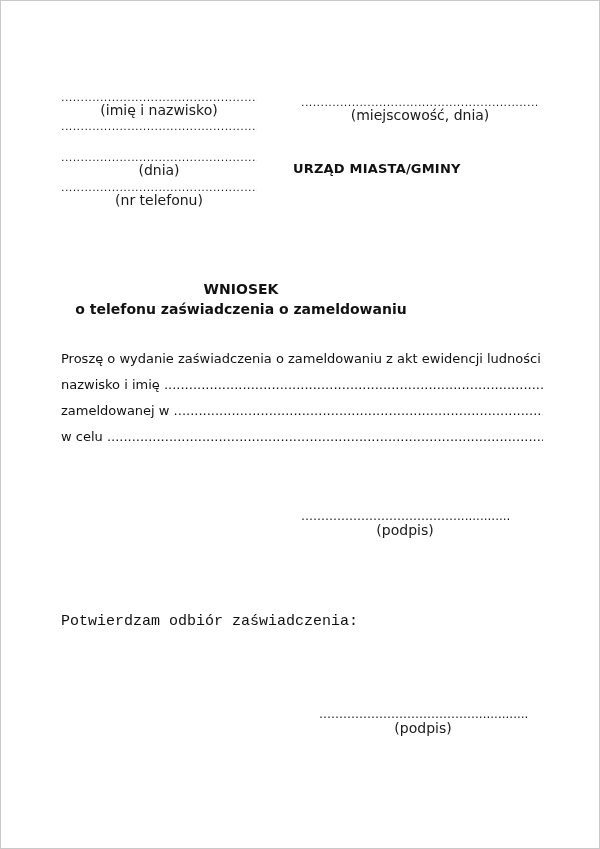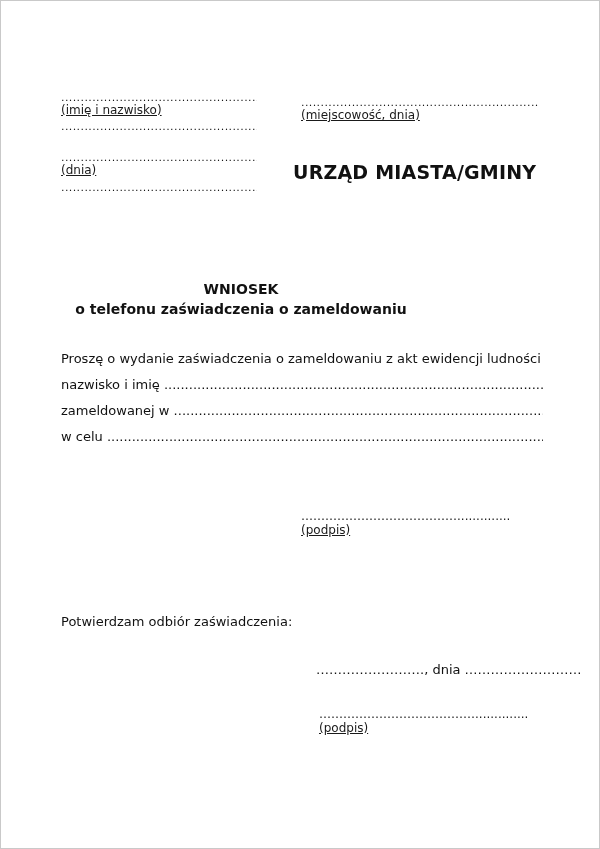--- a/index.html
+++ b/index.html
@@ -17,27 +17,27 @@
   .abs { position: absolute; }
   .dots {
     font-size: 11px;
     line-height: 13px;
     letter-spacing: 0.4px;
     white-space: nowrap;
     overflow: hidden;
     color: #1a1a1a;
   }
   .sublabel {
-    font-size: 12px;
+    font-size: 14px;
     line-height: 12px;
+    text-align: center;
     color: #1a1a1a;
-    text-decoration: underline;
   }
   .office-name {
-    font-size: 19px;
+    font-size: 13px;
     font-weight: bold;
     letter-spacing: 0.2px;
     white-space: nowrap;
   }
   .title-block {
     text-align: center;
     font-weight: bold;
     font-size: 14px;
     line-height: 20px;
   }
@@ -48,37 +48,39 @@
     overflow: hidden;
   }
   .sig-dots {
     font-size: 12px;
     line-height: 15px;
     white-space: nowrap;
     overflow: hidden;
     color: #1a1a1a;
   }
   .plain-13 {
-    font-size: 13px;
+    font-size: 15px;
     line-height: 17px;
     white-space: nowrap;
+    font-family: Liberation Mono, monospace;
   }
 </style>
 </head>
 <body>
 
 <div class="page">
 
   <div class="abs" style="left:60px; top:90px; width:196px;">
     <div class="dots">................................................................................</div>
     <div class="sublabel">(imię i nazwisko)</div>
     <div class="dots" style="margin-top:4px;">................................................................................</div>
     <div class="dots" style="margin-top:18px;">................................................................................</div>
     <div class="sublabel">(dnia)</div>
     <div class="dots" style="margin-top:5px;">................................................................................</div>
+    <div class="sublabel">(nr telefonu)</div>
   </div>
 
   <div class="abs" style="left:300px; top:95px; width:238px;">
     <div class="dots">............................................................................................</div>
     <div class="sublabel">(miejscowość, dnia)</div>
   </div>
 
   <div class="abs office-name" style="left:292px; top:160px;">URZĄD MIASTA/GMINY</div>
 
   <div class="abs title-block" style="left:0; top:278px; width:480px;">
@@ -93,20 +95,19 @@
     <div class="body-line">w celu ......................................................................................................................................</div>
   </div>
 
   <div class="abs" style="left:300px; top:508px; width:208px;">
     <div class="sig-dots">…………………………………........................</div>
     <div class="sublabel">(podpis)</div>
   </div>
 
   <div class="abs plain-13" style="left:60px; top:612px;">Potwierdzam odbiór zaświadczenia:</div>
 
-  <div class="abs plain-13" style="left:315px; top:660px;">……………………., dnia ………………………</div>
 
   <div class="abs" style="left:318px; top:706px; width:208px;">
     <div class="sig-dots">…………………………………........................</div>
     <div class="sublabel">(podpis)</div>
   </div>
 
 </div>
 
 </body></html>

